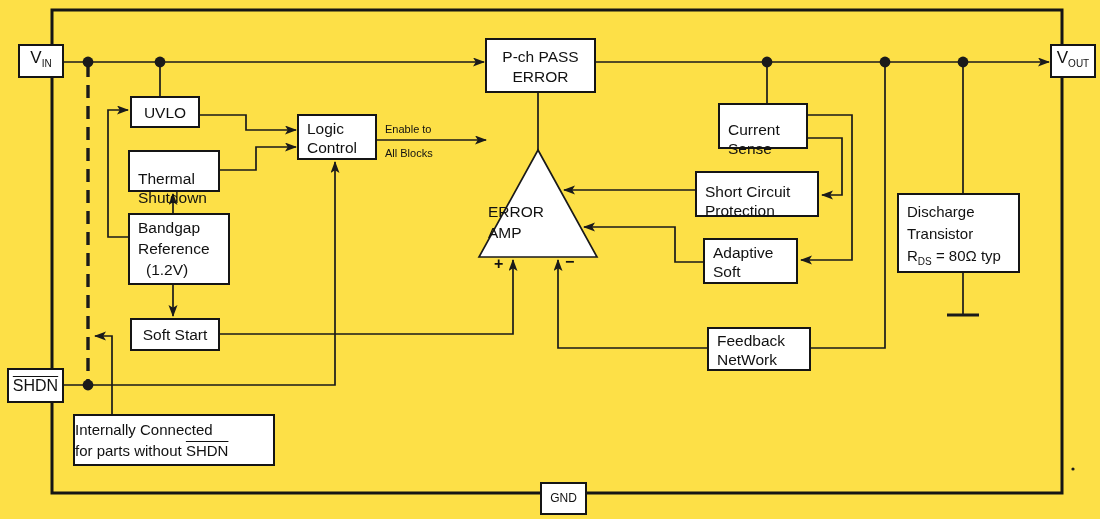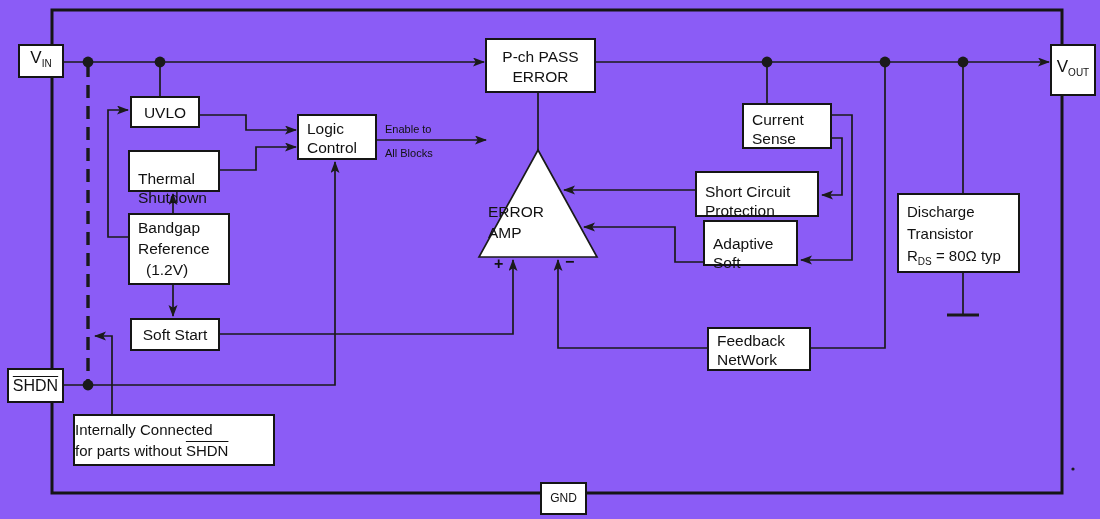--- a/index.html
+++ b/index.html
@@ -1,17 +1,17 @@
 <!DOCTYPE html>
 <html><head>
 <meta charset="utf-8">
 <style>
   html,body{margin:0;padding:0;background:#fff;}
   #stage{
-    position:relative;width:1100px;height:519px;background:#8b5cf6;
+    position:relative;width:1100px;height:519px;background:#fde047;
     font-family:"Liberation Sans","DejaVu Sans",sans-serif;color:#111;
     overflow:hidden;
   }
   #wires{position:absolute;left:0;top:0;width:1100px;height:519px;}
   .box{
     position:absolute;box-sizing:border-box;border:2px solid #151515;
     background:#ffffff;font-size:15.5px;line-height:19px;color:#111;
   }
   .box .bl{padding-left:8px;white-space:nowrap;}
   .box .indent{padding-left:16px;}
@@ -107,21 +107,21 @@
       <circle cx="963" cy="62" r="5.4"></circle>
       <circle cx="88" cy="385" r="5.4"></circle>
       <circle cx="1073" cy="469" r="1.6"></circle>
     </g>
   </svg>
 
   <div class="box ctr pin" style="left:18px;top:44px;width:46px;height:34px">
     <span><span>V</span><sub>IN</sub></span>
   </div>
 
-  <div class="box ctr pin" style="left:1050px;top:44px;width:46px;height:52px">
+  <div class="box ctr pin" style="left:1050px;top:44px;width:46px;height:34px">
     <span><span>V</span><sub>OUT</sub></span>
   </div>
 
   <div class="box ctr" style="left:7px;top:368px;width:57px;height:35px;font-size:16px">
     <span class="ovl">SHDN</span>
   </div>
 
   <div class="box ctr" style="left:540px;top:482px;width:47px;height:33px;font-size:12px">
     <span>GND</span>
   </div>
@@ -148,31 +148,31 @@
 
   <div class="box ctr" style="left:130px;top:318px;width:90px;height:33px">
     <span>Soft Start</span>
   </div>
 
   <div class="box" style="left:485px;top:38px;width:111px;height:55px;padding-top:7px;line-height:20px">
     <div class="bl ctr2">P-ch PASS</div>
     <div class="bl ctr2">ERROR</div>
   </div>
 
-  <div class="box" style="left:742px;top:103px;width:90px;height:46px;padding-top:5px">
+  <div class="box" style="left:718px;top:103px;width:90px;height:46px;padding-top:15px">
     <div class="bl">Current</div>
     <div class="bl">Sense</div>
   </div>
 
   <div class="box" style="left:695px;top:171px;width:124px;height:46px;padding-top:9px">
     <div class="bl">Short Circuit</div>
     <div class="bl">Protection</div>
   </div>
 
-  <div class="box" style="left:703px;top:220px;width:95px;height:46px;padding-top:12px">
+  <div class="box" style="left:703px;top:238px;width:95px;height:46px;padding-top:3px">
     <div class="bl">Adaptive</div>
     <div class="bl">Soft</div>
   </div>
 
   <div class="box" style="left:707px;top:327px;width:104px;height:44px;padding-top:2px">
     <div class="bl">Feedback</div>
     <div class="bl">NetWork</div>
   </div>
 
   <div class="box" style="left:897px;top:193px;width:123px;height:80px;padding-top:6px;line-height:22px;font-size:15px">

